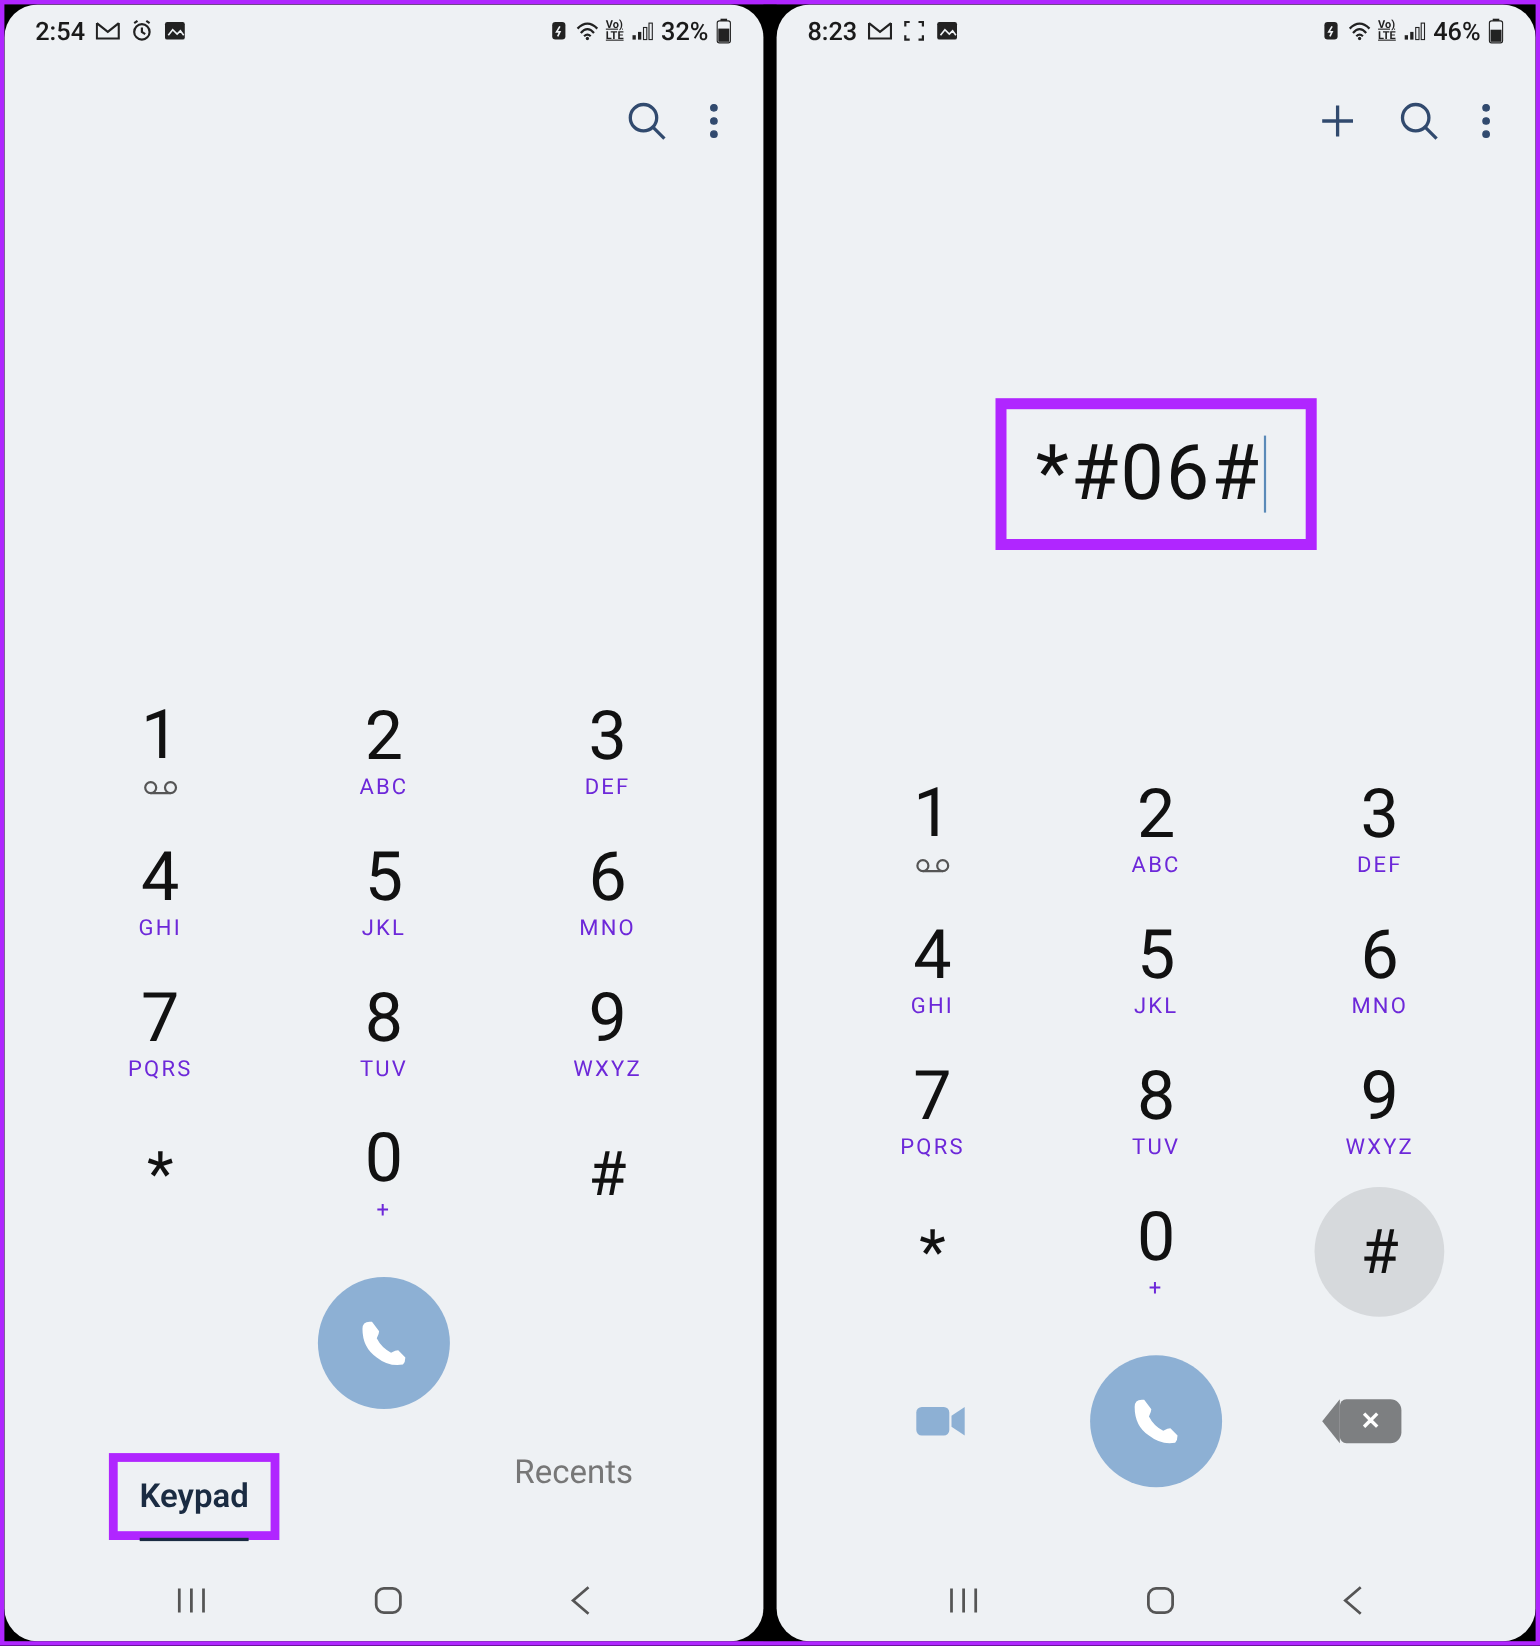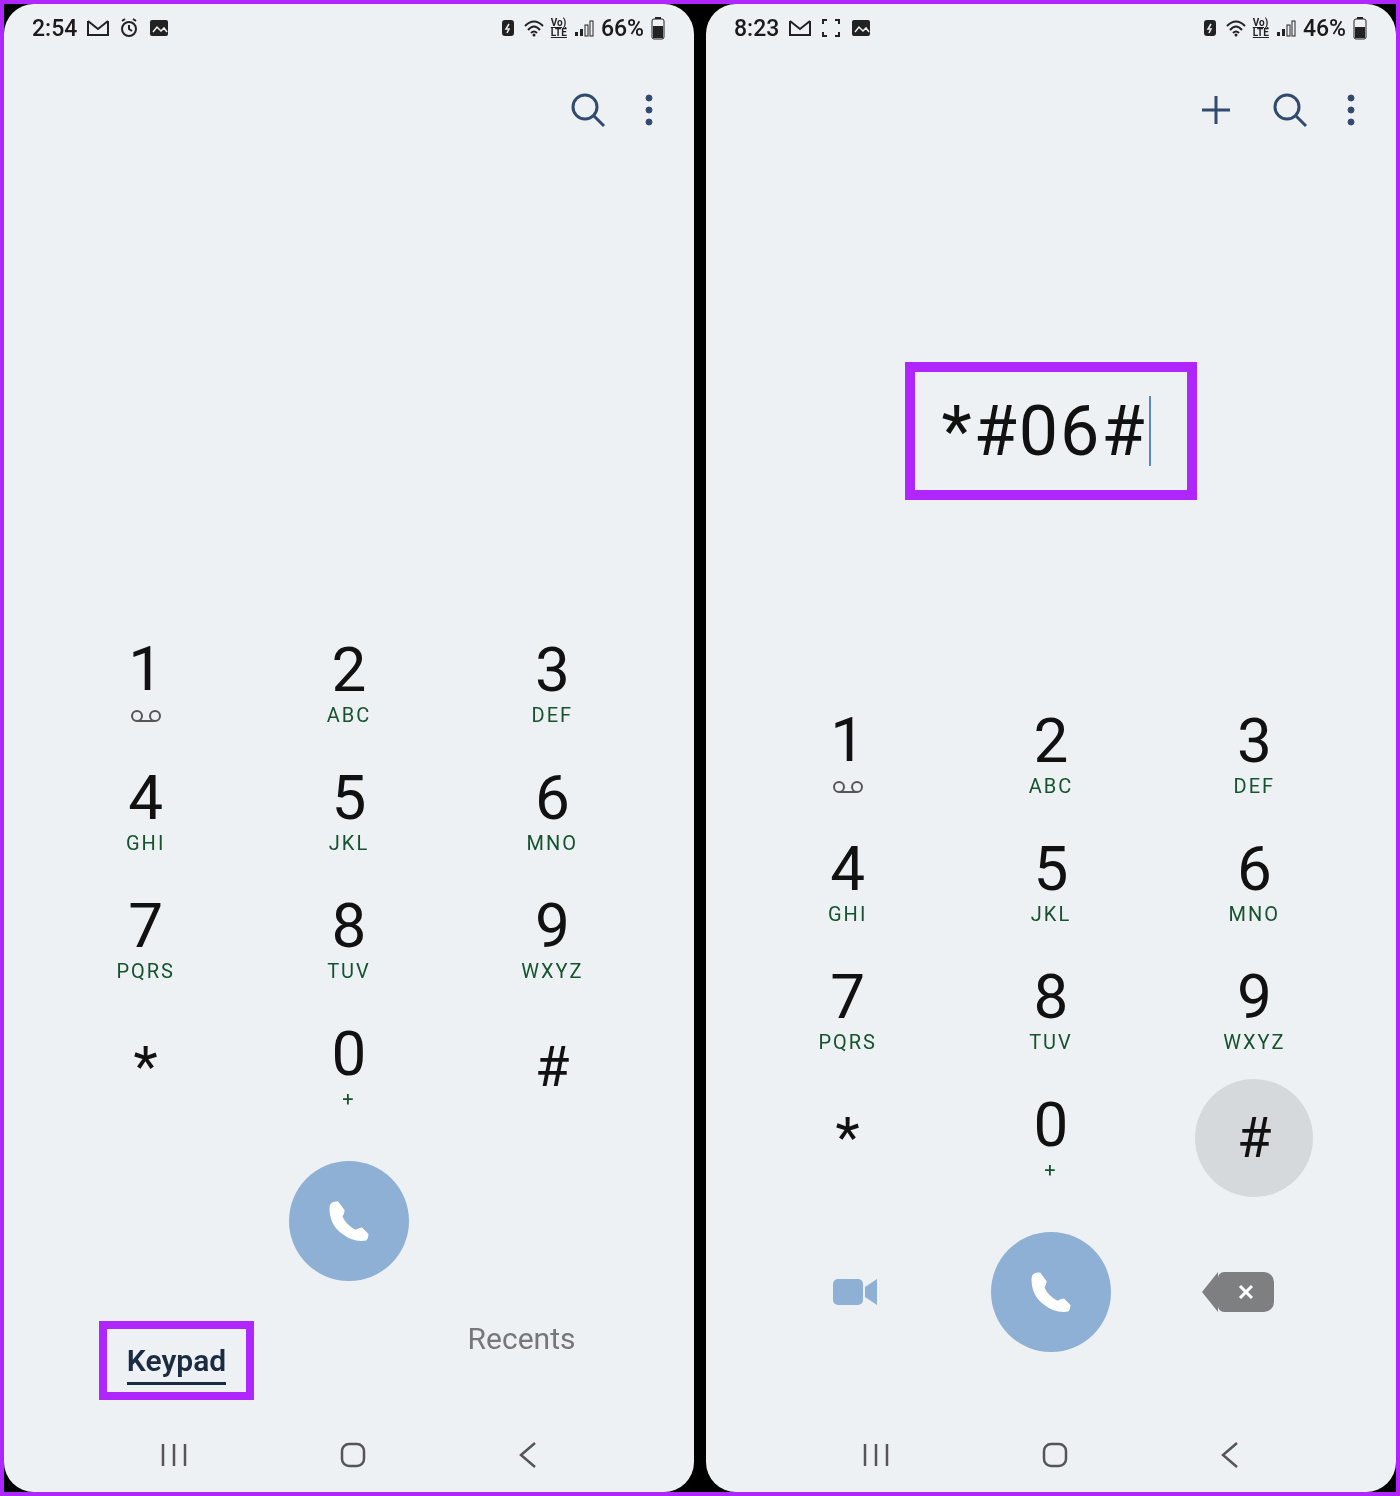--- a/index.html
+++ b/index.html
@@ -93,21 +93,21 @@
     position: relative;
   }
   .key .digit {
     font-size: 62px;
     color: #111;
     line-height: 1;
     font-weight: 400;
   }
   .key .sub {
     font-size: 20px;
-    color: #14532d;
+    color: #6d28d9;
     letter-spacing: 2px;
     margin-top: 2px;
   }
   .key .vm { margin-top:4px; }
   .key.star .digit, .key.hash .digit { font-size: 56px; }
   .key.hash.pressed::before {
     content:"";
     position:absolute;
     width:118px; height:118px;
     border-radius:50%;
@@ -146,21 +146,21 @@
     text-align:center;
     font-size:30px;
     color:#777;
   }
   .tab.active {
     color:#1a2b42;
     font-weight:600;
   }
   .tab.active .tab-label {
     border-bottom: 3px solid #1a2b42;
-    padding-bottom: 4px;
+    padding-bottom: 20px;
   }
   .tab-highlight {
     display:inline-block;
     border: 8px solid #b026ff;
     padding: 14px 20px;
   }
   
   .nav-bar {
     height:70px;
     display:flex;
@@ -228,21 +228,21 @@
         </span>
       <span class="sicon" style="font-size:10px;line-height:1;font-weight:700;color:#222;">Vo)<br>LTE</span>
       <span class="sicon">
           <svg width="22" height="18">
             <rect x="2" y="13" width="3" height="4" fill="#222"></rect>
             <rect x="7" y="10" width="3" height="7" fill="#222"></rect>
             <rect x="12" y="6" width="3" height="11" fill="none" stroke="#222"></rect>
             <rect x="17" y="2" width="3" height="15" fill="none" stroke="#222"></rect>
           </svg>
         </span>
-      <span>66%</span>
+      <span>32%</span>
       <span class="sicon">
           <svg width="16" height="24">
             <rect x="2" y="3" width="12" height="20" rx="2" stroke="#222" fill="none"></rect>
             <rect x="5" y="1" width="6" height="2" fill="#222"></rect>
             <rect x="3" y="10" width="10" height="12" fill="#222"></rect>
           </svg>
         </span>
     </div>
   </div>
 

